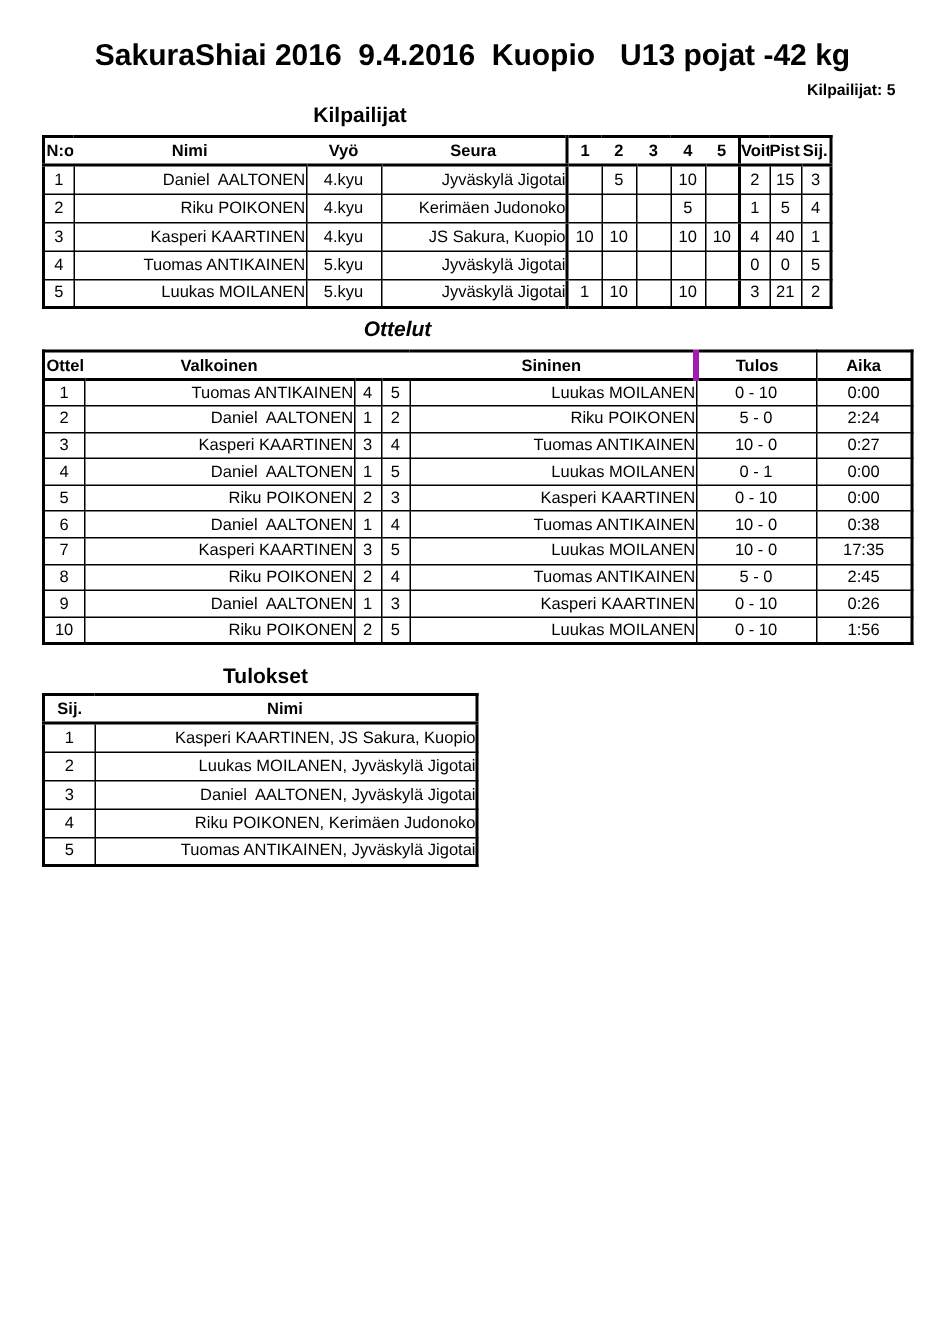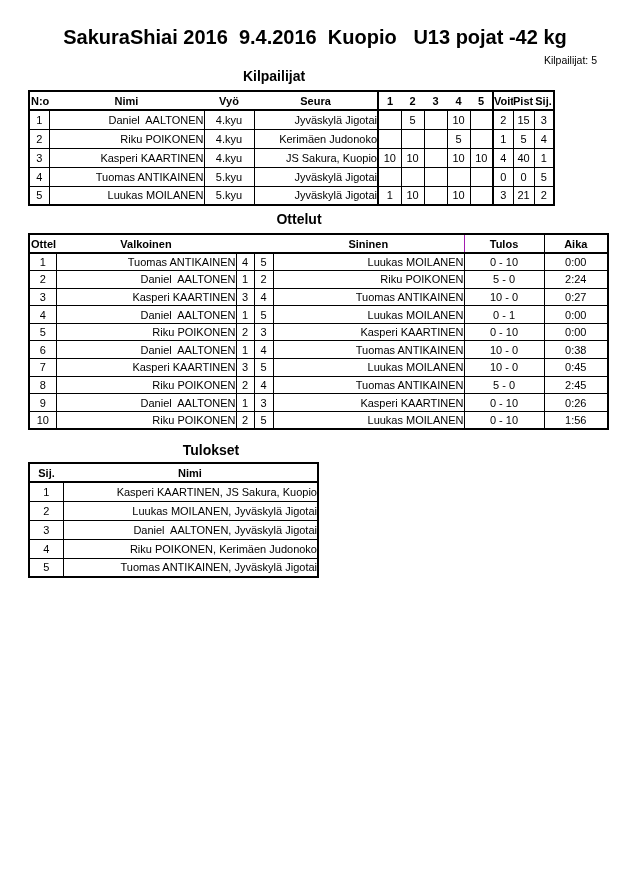--- a/index.html
+++ b/index.html
@@ -5,27 +5,27 @@
   html,body { margin:0; padding:0; }
   body {
     width:630px; height:891px; background:#ffffff; color:#000000;
     font-family:"Liberation Sans", sans-serif; position:relative; overflow:hidden;
   }
   .title {
     position:absolute; top:26px; left:0; width:630px; text-align:center;
     font-size:20px; font-weight:bold; white-space:pre;
   }
   .count {
-    position:absolute; top:54px; right:33px; font-size:10.5px; font-weight:normal;
+    position:absolute; top:54px; right:33px; font-size:10.5px; font-weight:bold;
   }
   .sec-heading {
-    position:absolute; font-size:14px; font-weight:bold; text-align:center;margin-left:34px;
+    position:absolute; font-size:14px; font-weight:bold; text-align:center;
   }
   #h-kilpailijat { top:68px;  left:0; width:480px; }
-  #h-ottelut     { top:211px; left:0; width:530px; }
+  #h-ottelut     { top:211px; left:0; width:530px;font-style:italic; }
   #h-tulokset    { top:442px; left:0; width:354px; }
 
   table {
     position:absolute; border-collapse:collapse; table-layout:fixed;
     border:2px solid #000; font-size:11px;padding-left:29px;
   }
   #t-kilpailijat { top:90px;  left:28px; width:525px; }
   #t-ottelut     { top:233px; left:28px; width:579px; }
   #t-tulokset    { top:462px; left:28px; width:289px; }
 
@@ -35,21 +35,21 @@
   }
   th { font-weight:bold; border-bottom:2px solid #000; border-left:none; border-right:none; white-space:nowrap; }
   #t-kilpailijat tr { height:19px; }
   #t-ottelut  tr.hdr { height:19px; }
   #t-ottelut  tr.row { height:17.6px; }
   #t-tulokset tr { height:19px; }
 
   td.name { text-align:right; padding-left:8px; white-space:pre; }
   th.left, td.left1 { text-align:left; padding-left:1px; }
   td.sepL, th.sepL { border-left:2px solid #000; }
-  #t-ottelut th.bord { border-left:1px solid #a21caf; border-right:1px solid #000; }
+  #t-ottelut th.bord { border-left:4px solid #a21caf; border-right:1px solid #000; }
   #t-ottelut th.bordL { border-left:1px solid #000; }
 </style>
 </head>
 <body>
 
 <div class="title">SakuraShiai 2016  9.4.2016  Kuopio   U13 pojat -42 kg</div>
 <div class="count">Kilpailijat: 5</div>
 
 <div class="sec-heading" id="h-kilpailijat">Kilpailijat</div>
 
@@ -232,21 +232,21 @@
     <td>10 - 0</td>
     <td>0:38</td>
   </tr>
   <tr class="row">
     <td>7</td>
     <td class="name">Kasperi KAARTINEN</td>
     <td>3</td>
     <td>5</td>
     <td class="name">Luukas MOILANEN</td>
     <td>10 - 0</td>
-    <td>0:45</td>
+    <td>17:35</td>
   </tr>
   <tr class="row">
     <td>8</td>
     <td class="name">Riku POIKONEN</td>
     <td>2</td>
     <td>4</td>
     <td class="name">Tuomas ANTIKAINEN</td>
     <td>5 - 0</td>
     <td>2:45</td>
   </tr>

